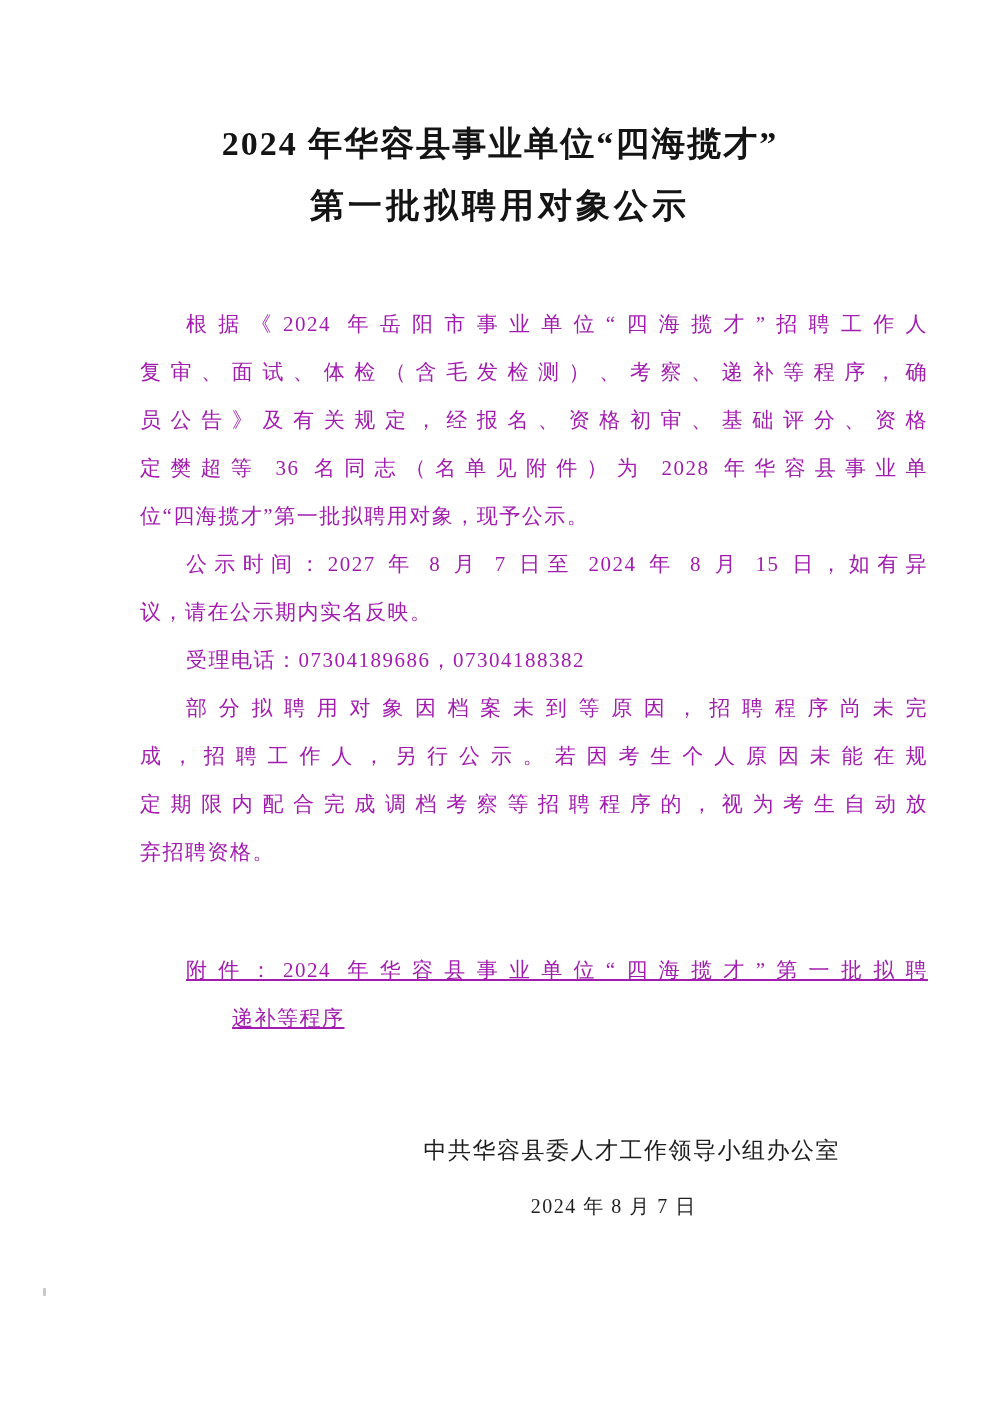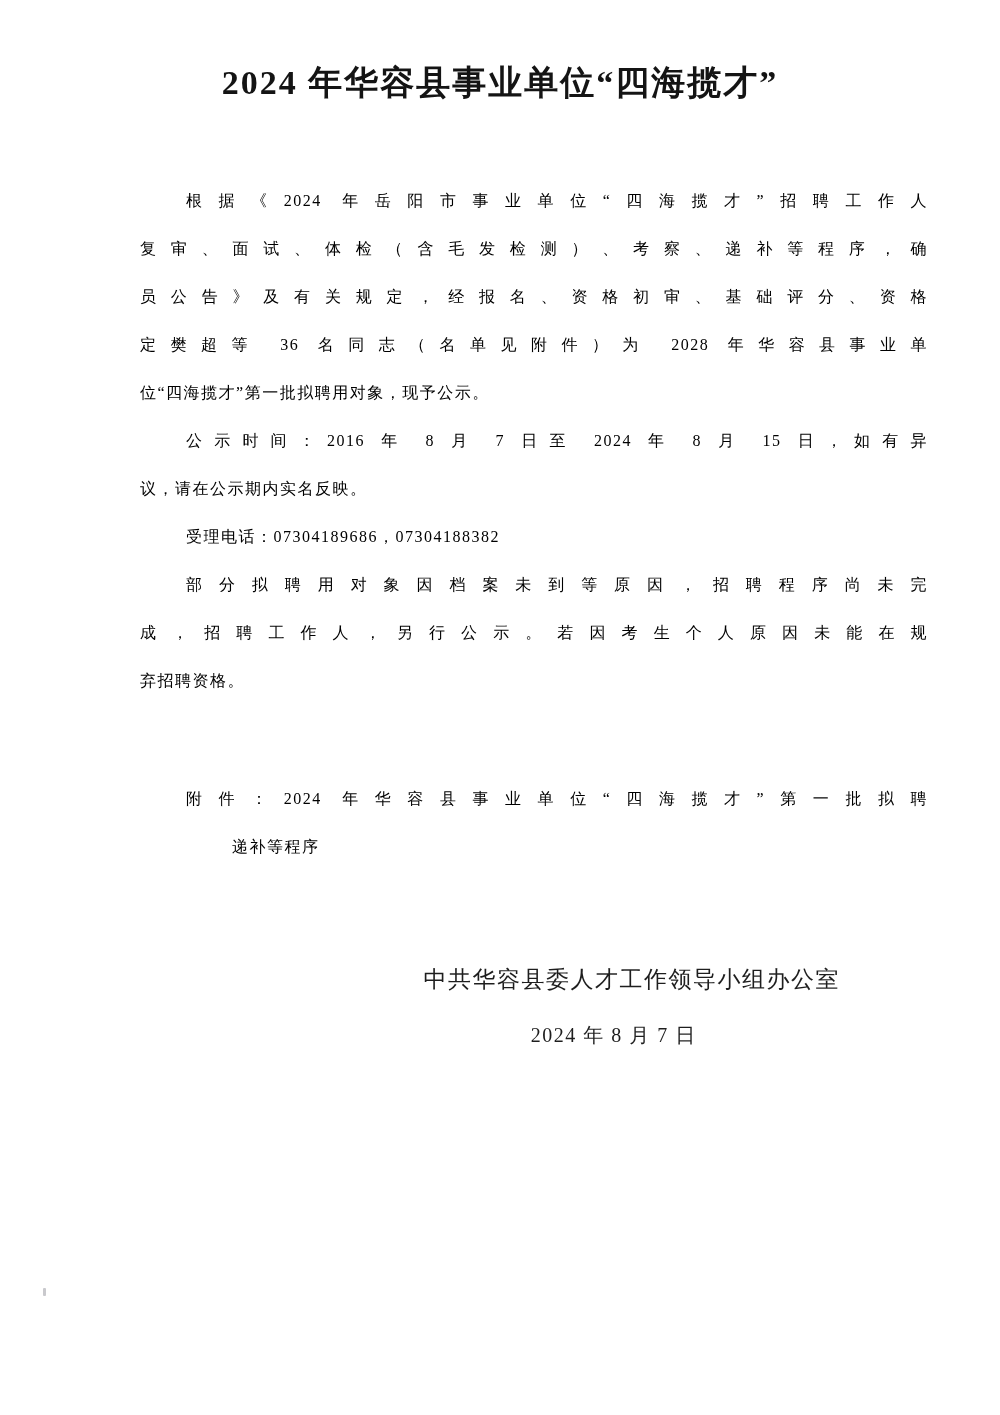--- a/index.html
+++ b/index.html
@@ -11,58 +11,58 @@
     position: relative;
     width: 1000px;
     height: 1415px;
     background: #ffffff;
     overflow: hidden;
     font-family: "Liberation Serif", "DejaVu Serif", serif;
     color: #1e1e1e;
   }
   
   .title-block {
-    padding-top: 59px;
+    padding-top: 120px;
     text-align: center;
     font-weight: 700;
     color: #141414;
   }
   .title-line {
     font-size: 34px;
     height: 48px;
     line-height: 48px;
     letter-spacing: 2px;
     white-space: nowrap;
   }
   .title-line.second {
     margin-top: 14px;
     letter-spacing: 4px;
   }
   
   .body-col {
     margin: 70px 72px 0 140px; 
-    font-size: 16px;
+    font-size: 21px;
     letter-spacing: 1.5px;
-    color: #000000;
+    color: #a21caf;
   }
   .line {
     height: 48px;
     line-height: 48px;
     white-space: nowrap;
     text-align: left;
   }
   
   .line.fill {
     white-space: normal;
     text-align: justify;
     text-align-last: justify;
   }
   .line.indent  { text-indent: 46px; }  
   .line.indent4 { text-indent: 92px; }  
-  .attachment-block { margin-top: 70px; }
+  .attachment-block { margin-top: 70px; text-decoration: underline; }
   
   .signature {
     margin: 84px 160px 0 0;
     display: flex;
     flex-direction: column;
     align-items: flex-end;
   }
   .sig-inner { text-align: center; }
   .sig-office {
     font-size: 23px;
@@ -91,44 +91,46 @@
     border-radius: 1px;
   }
 </style>
 </head>
 <body>
 
 <div class="page">
 
   <div class="title-block">
     <div class="title-line">2024 年华容县事业单位“四海揽才”</div>
+    <div class="title-line second">第一批拟聘用对象公示</div>
   </div>
 
   <div class="body-col">
 
     <div>
       <div class="line indent fill">根据《2024 年岳阳市事业单位“四海揽才”招聘工作人</div>
       <div class="line fill">复审、面试、体检（含毛发检测）、考察、递补等程序，确</div>
       <div class="line fill">员公告》及有关规定，经报名、资格初审、基础评分、资格</div>
       <div class="line fill">定樊超等 36 名同志（名单见附件）为 2028 年华容县事业单</div>
       <div class="line">位“四海揽才”第一批拟聘用对象，现予公示。</div>
     </div>
 
     <div>
-      <div class="line indent fill">公示时间：2016 年 8 月 7 日至 2024 年 8 月 15 日，如有异</div>
+      <div class="line indent fill">公示时间：2027 年 8 月 7 日至 2024 年 8 月 15 日，如有异</div>
       <div class="line">议，请在公示期内实名反映。</div>
     </div>
 
     <div>
       <div class="line indent">受理电话：07304189686，07304188382</div>
     </div>
 
     <div>
       <div class="line indent fill">部分拟聘用对象因档案未到等原因，招聘程序尚未完</div>
       <div class="line fill">成，招聘工作人，另行公示。若因考生个人原因未能在规</div>
+      <div class="line fill">定期限内配合完成调档考察等招聘程序的，视为考生自动放</div>
       <div class="line">弃招聘资格。</div>
     </div>
 
     <div class="attachment-block">
       <div class="line indent fill">附件：2024 年华容县事业单位“四海揽才”第一批拟聘</div>
       <div class="line indent4">递补等程序</div>
     </div>
 
   </div>
 

